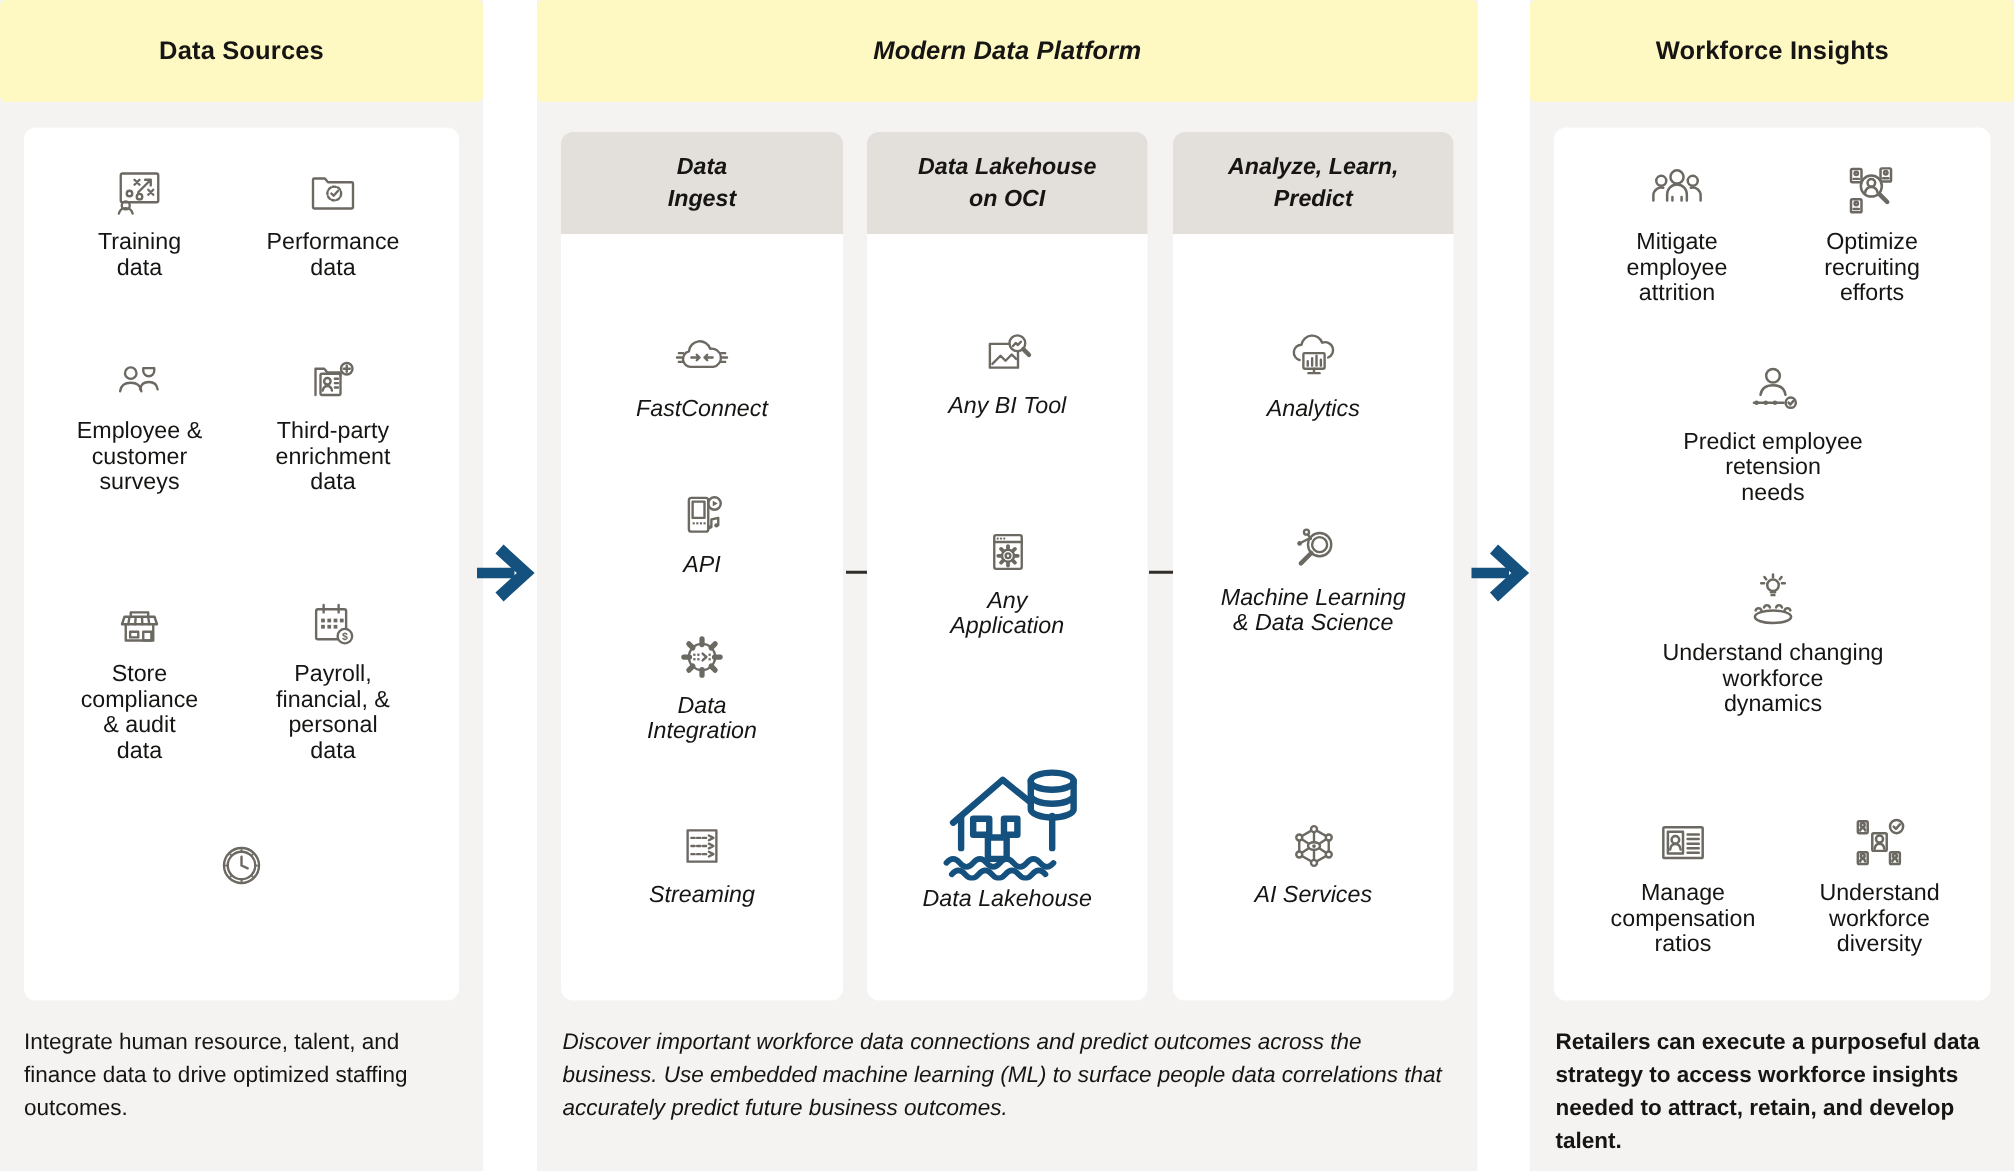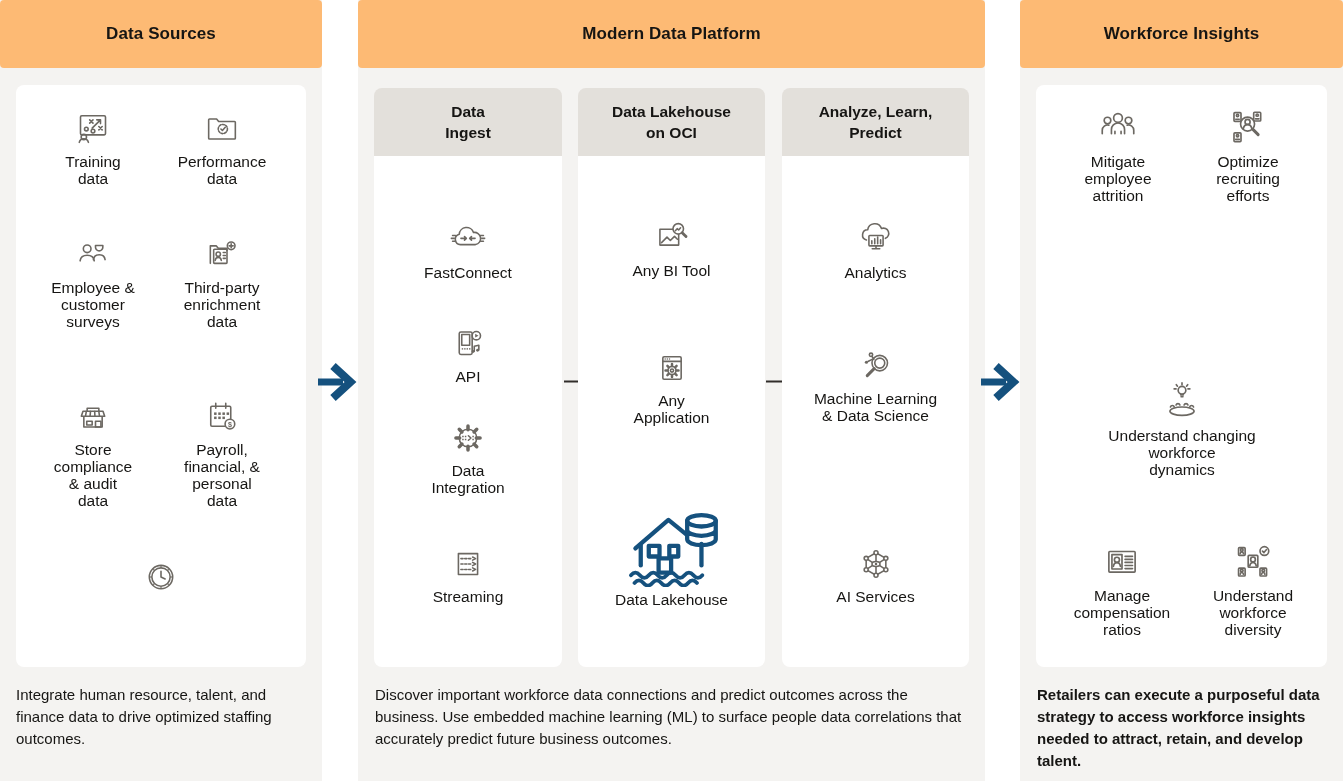--- a/index.html
+++ b/index.html
@@ -1,22 +1,22 @@
 <!DOCTYPE html>
 <html><head>
 <meta charset="utf-8">
 <style>
   html,body{margin:0;padding:0;background:#ffffff;}
   .page{position:relative;width:1343px;height:781px;overflow:hidden;background:#ffffff;
         font-family:"Liberation Sans",sans-serif;color:#161513;}
   .col{position:absolute;top:0;bottom:0;background:#F4F3F1;}
   #col-sources{left:0;width:322px;}
-  #col-platform{left:358px;width:627px;}
+  #col-platform{left:358px;width:627px;font-style:italic;}
   #col-insights{left:1020px;width:323px;}
-  .band{position:absolute;top:0;left:0;right:0;height:68px;background:#fdba74;border-radius:4px;
+  .band{position:absolute;top:0;left:0;right:0;height:68px;background:#fef9c3;border-radius:4px;
         display:flex;align-items:center;justify-content:center;}
   .band span{font-size:17px;font-weight:bold;letter-spacing:.1px;}
   .card{position:absolute;left:16px;top:85px;width:290px;height:582px;background:#ffffff;border-radius:8px;}
   #col-insights .card{width:291px;}
   .subcol{position:absolute;top:88px;height:579px;}
   .subhead{position:absolute;top:0;left:0;right:0;height:68px;background:#E3E0DB;border-radius:8px 8px 0 0;
            display:flex;align-items:center;justify-content:center;text-align:center;}
   .subhead span{font-size:15.5px;font-weight:bold;line-height:21px;white-space:pre-line;}
   .subbody{position:absolute;top:68px;left:0;right:0;bottom:0;background:#ffffff;border-radius:0 0 8px 8px;}
   .cell{position:absolute;display:flex;flex-direction:column;align-items:center;text-align:center;}
@@ -366,20 +366,35 @@
           <circle cx="23.5" cy="19.5" r="8" fill="#ffffff"></circle>
           <circle cx="23.5" cy="17" r="2.9"></circle>
           <path d="M18.8 24.5c.5-3 2.4-4.3 4.7-4.3s4.2 1.3 4.7 4.3"></path>
           <path d="M29.6 25.6l6 6" stroke-width="3.4"></path>
         </svg>
         <span class="lbl">Optimize
 recruiting
 efforts</span>
       </div>
 
+      <div class="cell" style="left:58px;top:155px;width:176px;">
+        <svg class="ic" width="42" height="42" viewBox="0 0 48 48">
+          <circle cx="24" cy="12" r="5.2"></circle>
+          <path d="M14.5 26.5c.7-5 4.5-7.3 9.5-7.3s8.8 2.3 9.5 7.3"></path>
+          <path d="M9.5 32.5H32"></path>
+          <circle class="fil" cx="11.5" cy="32.5" r="1.7"></circle>
+            <circle class="fil" cx="18.5" cy="32.5" r="1.7"></circle>
+            <circle class="fil" cx="25.5" cy="32.5" r="1.7"></circle>
+          <circle cx="37.5" cy="32.5" r="3.9" fill="#ffffff"></circle>
+          <path d="M35.8 32.5l1.4 1.4 2.4-2.8"></path>
+        </svg>
+        <span class="lbl">Predict employee
+retension
+needs</span>
+      </div>
 
       <div class="cell" style="left:46px;top:296px;width:200px;">
         <svg class="ic" width="42" height="42" viewBox="0 0 48 48">
           <circle cx="24" cy="10.5" r="4.4"></circle>
           <path d="M22.4 15.8h3.2M22.9 18h2.2"></path>
           <path d="M24 2.2v2.2M17.5 4.2l1.3 1.7M30.5 4.2l-1.3 1.7M15 9h2.2M30.8 9H33"></path>
           <ellipse cx="24" cy="34.5" rx="13.8" ry="4.8"></ellipse>
           <path d="M10.8 29.6a2.3 2.3 0 0 1 4.4 0M17.2 27.4a2.3 2.3 0 0 1 4.4 0M26.4 27.4a2.3 2.3 0 0 1 4.4 0M32.8 29.6a2.3 2.3 0 0 1 4.4 0"></path>
         </svg>
         <span class="lbl">Understand changing

